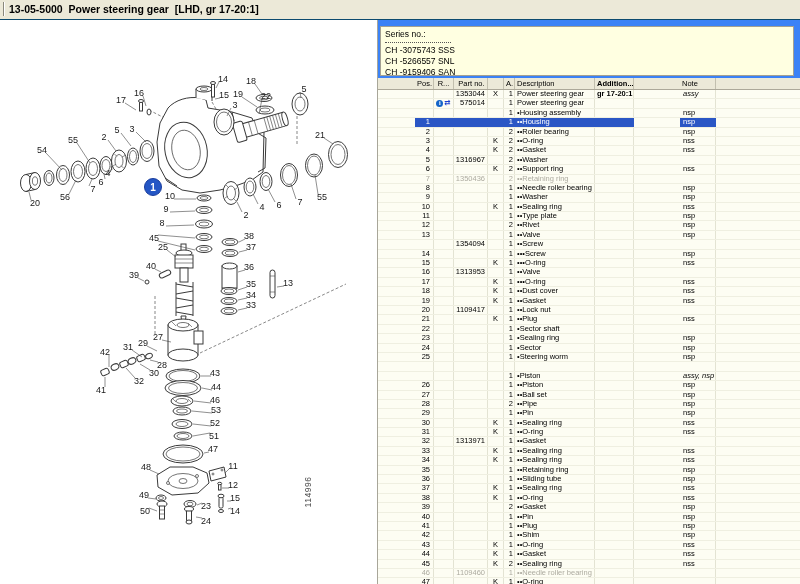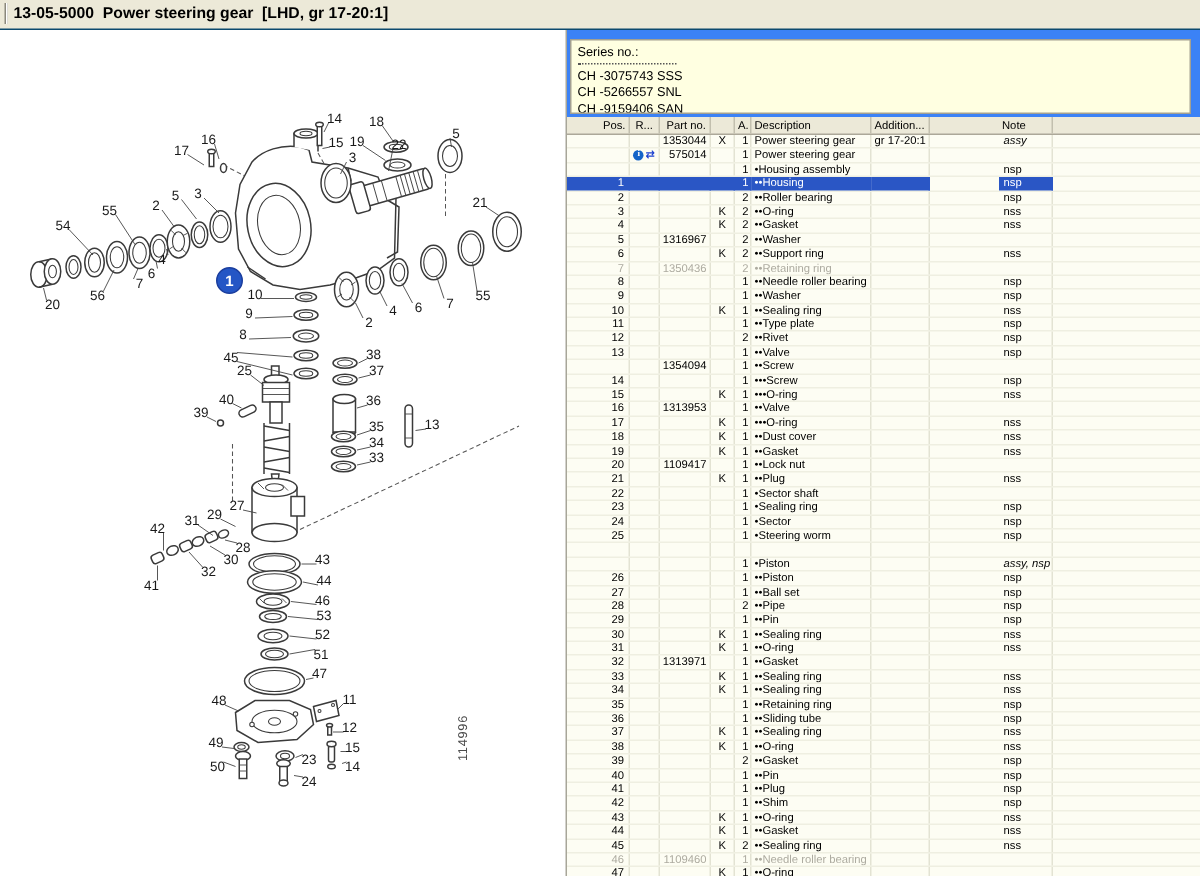--- a/index.html
+++ b/index.html
@@ -29,27 +29,27 @@
   .table{position:absolute;top:58px;left:0;width:422px;height:506px;overflow:hidden;background:#fdfdf3;}
   .thead{display:flex;height:12px;background:#ece9d8;border-bottom:1px solid #aca899;
          font-size:7.5px;color:#000;box-sizing:border-box;}
   .thead .c{border-right:1px solid #c2bfae;box-sizing:border-box;padding:1px 2px 0 2px;
             white-space:nowrap;overflow:hidden;line-height:10px;}
   .tbody{position:relative;}
   .row{display:flex;height:9.4px;font-size:7.5px;color:#000;box-sizing:border-box;
        border-bottom:1px solid #efefe1;}
   .row .c{border-right:1px solid #e3e3d3;box-sizing:border-box;white-space:nowrap;overflow:hidden;
           line-height:8.2px;}
-  .c0{width:42px;text-align:right;padding-right:3px;}
+  .c0{width:19px;text-align:right;padding-right:3px;margin-left:37px;}
   .c1{width:20px;text-align:center;}
   .c2{width:34px;text-align:right;padding-right:2px;}
   .c3{width:16px;text-align:center;}
   .c4{width:11px;text-align:right;padding-right:1px;}
   .c5{width:80px;padding-left:2px;}
-  .c6{width:39px;padding-left:2px;}
+  .c6{width:39px;padding-left:2px;font-weight:bold;}
   .c7{width:36px;padding-left:3px;margin-left:46px;}
   .c8{flex:1;border-right:none !important;}
   .thead .c2{text-align:center;padding-right:0;}
   .row.sel .c{background:var(--sel,#2a56c5);color:#fff;border-right-color:var(--sel,#2a56c5);}
   .row.sel .c8{background:transparent;}
   .row.gray{color:#adaba0;}
   .it{font-style:italic;}
   .ic-info{display:inline-block;width:7px;height:7px;border-radius:50%;background:#1464c8;color:#fff;
            font-size:6px;line-height:7px;font-weight:bold;font-family:"Liberation Serif",serif;
            vertical-align:top;margin:0.5px 1px 0 0;text-align:center;}

